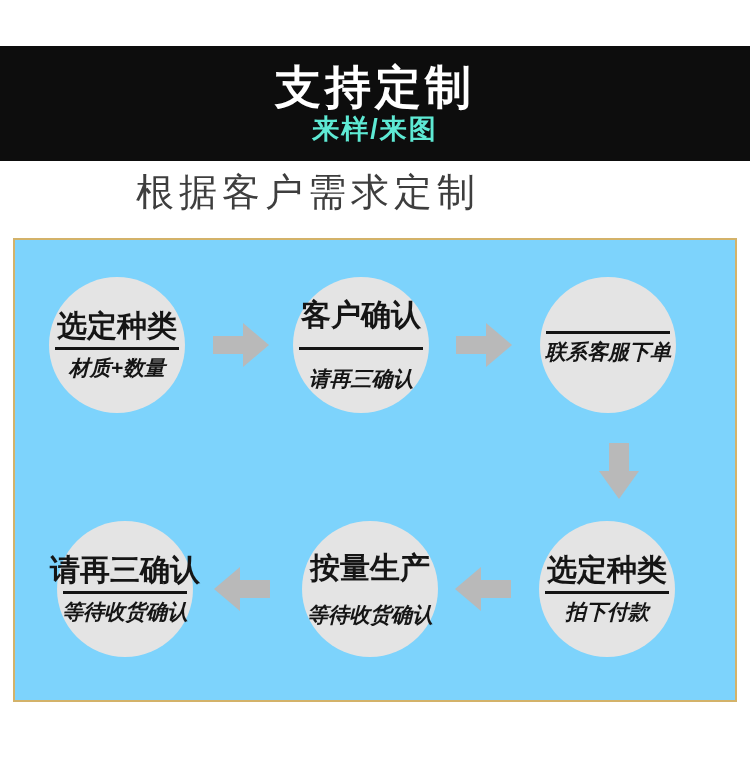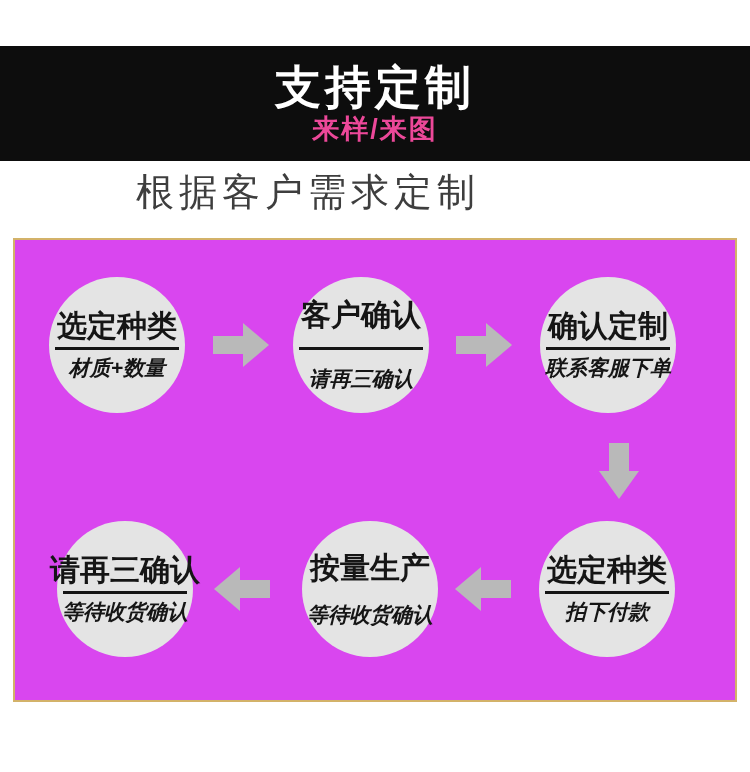--- a/index.html
+++ b/index.html
@@ -23,37 +23,37 @@
   .banner{
     position:absolute;left:0;top:46px;width:750px;height:115px;
     background:var(--banner-bg,#0d0d0d);
     display:flex;flex-direction:column;align-items:center;justify-content:center;
     gap:6px;
   }
   .banner-title{
     color:#fff;font-size:46px;font-weight:800;letter-spacing:4px;line-height:1;
   }
   .banner-subtitle{
-    color:#ec4899;font-size:27px;font-weight:700;letter-spacing:2px;line-height:1;
+    color:#5eead4;font-size:27px;font-weight:700;letter-spacing:2px;line-height:1;
   }
 
   
   .section-title{
     position:absolute;left:0;top:172px;width:616px;
     text-align:center;
     color:var(--section-title,#3e3e3e);
     font-size:38px;font-weight:500;letter-spacing:5px;line-height:1.1;
   }
 
   
   .flow-box{
     position:absolute;left:13px;top:238px;
     width:720px;height:460px;
     border:2px solid var(--box-border,#d3b269);
-    background:#d946ef;
+    background:#7dd3fc;
   }
 
   
   .circle{
     position:absolute;width:136px;height:136px;border-radius:50%;
     background:var(--circle-fill,#e4e4e4);
     display:flex;flex-direction:column;align-items:center;justify-content:center;
   }
   .circle-title{
     font-size:30px;font-weight:700;color:var(--text-dark,#151515);
@@ -134,21 +134,20 @@
       <div class="circle-divider"></div>
       <div class="circle-sub">请再三确认</div>
     </div>
 
     <div class="arrow-right a2">
       <div class="shaft"></div>
       <div class="head"></div>
     </div>
 
     <div class="circle c3">
-      <div class="circle-title">确认定制</div>
       <div class="circle-divider"></div>
       <div class="circle-sub">联系客服下单</div>
     </div>
 
     <div class="arrow-down a3">
       <div class="shaft"></div>
       <div class="head"></div>
     </div>
 
     <div class="circle c4">

